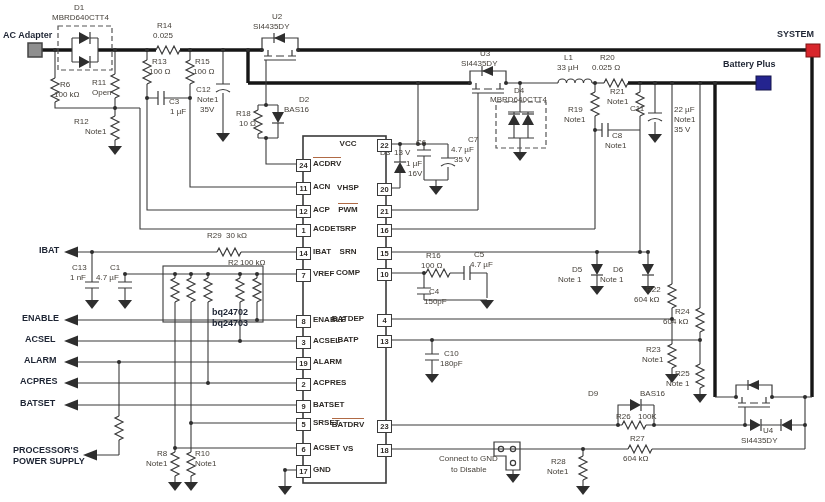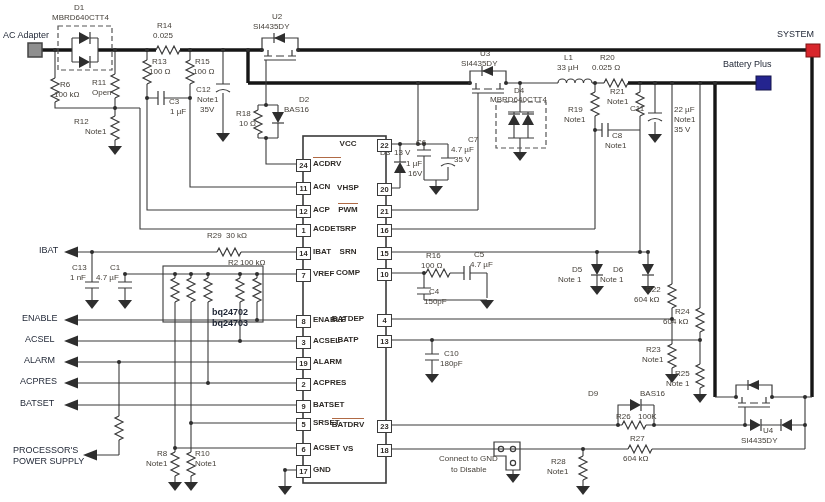--- a/index.html
+++ b/index.html
@@ -5,21 +5,21 @@
   html,body{margin:0;padding:0;background:#e8e8e8;}
   #stage{position:relative;width:825px;height:502px;background:#ffffff;overflow:hidden;
          font-family:"Liberation Sans",sans-serif;}
   #wires{position:absolute;left:0;top:0;}
   .w{stroke:#3b3b3b;stroke-width:1.1;fill:none;}
   .wk{stroke:#161616;stroke-width:3.4;fill:none;}
   .cmp{stroke:#3b3b3b;stroke-width:1.2;fill:none;}
   .fil{fill:#2e2e2e;stroke:none;}
   .dsh{stroke:#555;stroke-width:1.2;fill:none;stroke-dasharray:5 3;}
   .cl{position:absolute;font-size:8px;line-height:9px;color:#46413a;white-space:nowrap;z-index:3;}
-  .sig{position:absolute;font-size:9px;line-height:10px;font-weight:normal;color:#1d2433;white-space:nowrap;z-index:3;}
+  .sig{position:absolute;font-size:9px;line-height:10px;font-weight:bold;color:#1d2433;white-space:nowrap;z-index:3;}
   .pinbox{position:absolute;width:13px;height:11px;border:1.3px solid #3a3a3a;background:#fff;
           font-size:7.5px;font-weight:bold;color:#2e2a26;display:flex;align-items:center;justify-content:center;z-index:4;}
   .pinlbl{position:absolute;font-size:8px;line-height:9px;font-weight:bold;color:#2e2a26;white-space:nowrap;z-index:4;}
   .pinlbl.r{width:50px;text-align:center;}
   .ob span{border-top:1.4px solid #b06a45;padding-top:1px;}
   .icname{position:absolute;font-size:9px;font-weight:bold;color:#1d2433;z-index:3;}
 </style>
 </head>
 <body>
 

